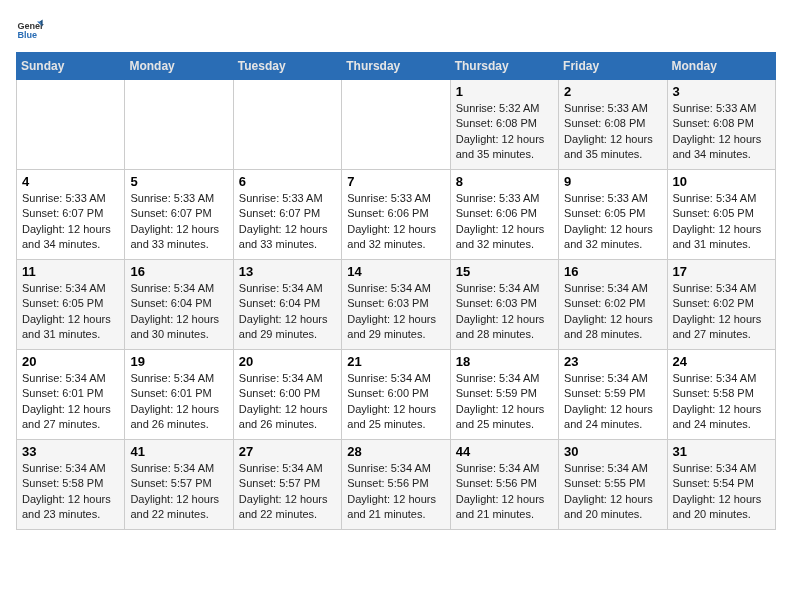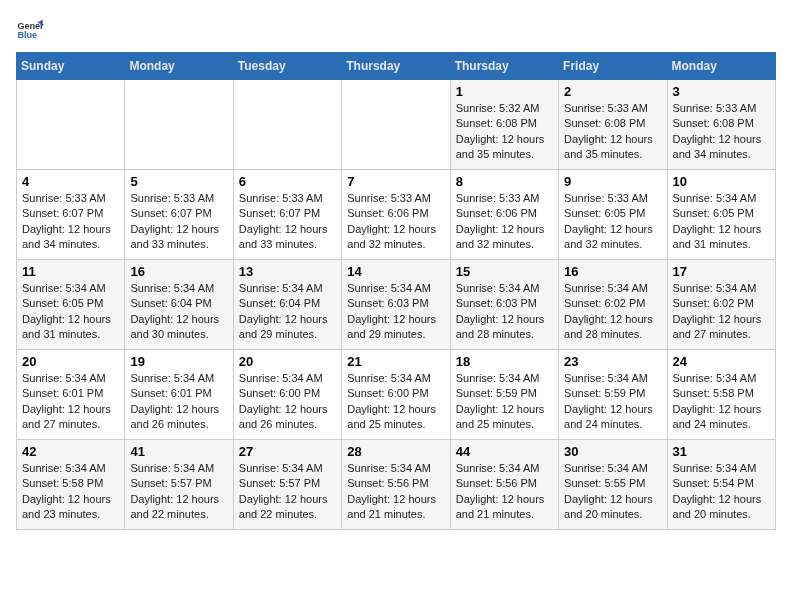--- a/index.html
+++ b/index.html
@@ -216,21 +216,21 @@
           <div class="day-num">23</div>
           <div class="day-detail">Sunrise: 5:34 AM<br>Sunset: 5:59 PM<br>Daylight: 12 hours and 24 minutes.</div>
         </td>
         <td>
           <div class="day-num">24</div>
           <div class="day-detail">Sunrise: 5:34 AM<br>Sunset: 5:58 PM<br>Daylight: 12 hours and 24 minutes.</div>
         </td>
       </tr>
       <tr>
         <td>
-          <div class="day-num">42</div>
+          <div class="day-num">33</div>
           <div class="day-detail">Sunrise: 5:34 AM<br>Sunset: 5:58 PM<br>Daylight: 12 hours and 23 minutes.</div>
         </td>
         <td>
           <div class="day-num">41</div>
           <div class="day-detail">Sunrise: 5:34 AM<br>Sunset: 5:57 PM<br>Daylight: 12 hours and 22 minutes.</div>
         </td>
         <td>
           <div class="day-num">27</div>
           <div class="day-detail">Sunrise: 5:34 AM<br>Sunset: 5:57 PM<br>Daylight: 12 hours and 22 minutes.</div>
         </td>

